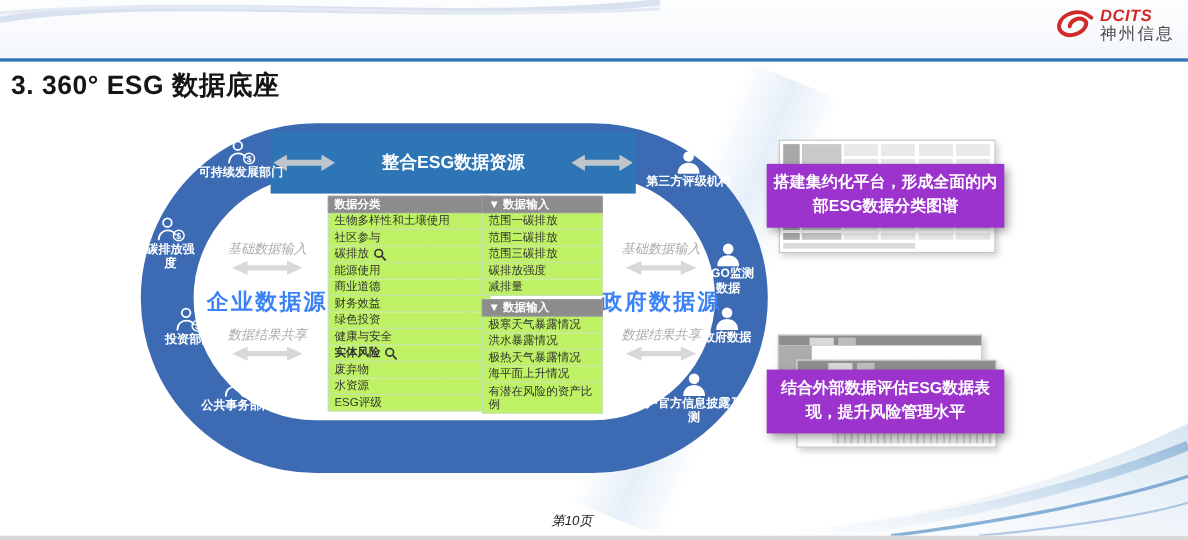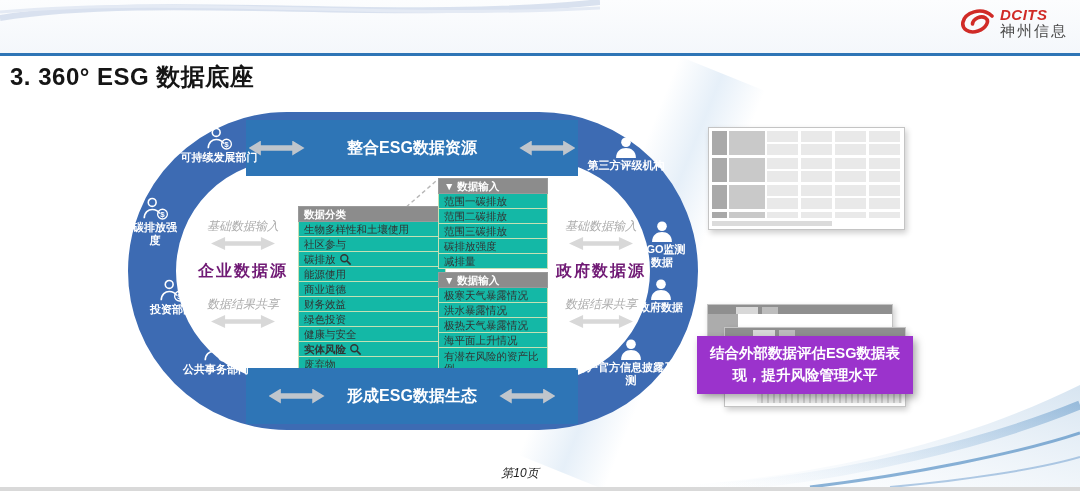--- a/index.html
+++ b/index.html
@@ -40,31 +40,31 @@
             clip-path:polygon(0 50%,22% 0,22% 32%,78% 32%,78% 0,100% 50%,78% 100%,78% 68%,22% 68%,22% 100%); }
   .flow-arrow { background:#D8D8D8; width:64px; height:13px; margin:2px auto 0 auto;
             clip-path:polygon(0 50%,22% 0,22% 32%,78% 32%,78% 0,100% 50%,78% 100%,78% 68%,22% 68%,22% 100%); }
 
   .stake { position:absolute; z-index:5; display:flex; flex-direction:column; align-items:center;
            color:#fff; font-weight:bold; font-size:11px; text-align:center; line-height:1.2; }
   .stake .lbl { display:block; }
 
   .flow-label { position:absolute; width:90px; text-align:center; font-size:12px; font-style:italic;
                 color:#ABABAB; z-index:2; }
-  .source-label { position:absolute; width:110px; text-align:center; font-size:16px; font-weight:bold;
-                  color:#701a75; letter-spacing:2px; z-index:2; }
+  .source-label { position:absolute; width:110px; text-align:right; font-size:20px; font-weight:bold;
+                  color:#3b82f6; letter-spacing:2px; z-index:2; }
 
   
   .tbl { position:absolute; z-index:3; font-size:10.5px; }
-  .tbl-cat  { left:170px; top:66px; width:148px;margin-top:28px; }
+  .tbl-cat  { left:170px; top:66px; width:148px; }
   .tbl-in1  { left:310px; top:66px; width:110px; }
   .tbl-in2  { left:310px; top:160px; width:110px; }
   .thead { height:16px; line-height:14px; background:#8C8C8C; border:1px solid #9A9A9A;
            color:#fff; font-weight:bold; padding-left:5px; }
-  .trow { height:15px; line-height:13px; background:#14b8a6; border:1px solid #C5E0B4; border-top:none;
+  .trow { height:15px; line-height:13px; background:#bef264; border:1px solid #C5E0B4; border-top:none;
           padding-left:5px; color:#333; display:flex; align-items:center; gap:3px; white-space:nowrap; }
   .trow.bold { font-weight:bold; }
   .trow.tall { height:28px; white-space:normal; line-height:12px; align-items:flex-start; padding-top:2px; display:block; }
   .connectors { position:absolute; inset:0; z-index:2; }
 
   
   .sheet { position:absolute; background:#fff; border:1px solid #C4C4C4;
            box-shadow:2px 3px 6px rgba(0,0,0,.2); z-index:1; }
   .sheet1 { left:708px; top:127px; width:197px; height:103px; }
   .s1-c1 { position:absolute; left:3px; top:3px; bottom:11px; width:15px;
@@ -134,25 +134,20 @@
   <div class="header-rule"></div>
 
   <div class="diagram">
     <div class="ring"></div>
 
     <div class="banner top">
       <div class="darrow"></div>
       <span>整合ESG数据资源</span>
       <div class="darrow"></div>
     </div>
-    <div class="banner bottom">
-      <div class="darrow"></div>
-      <span>形成ESG数据生态</span>
-      <div class="darrow"></div>
-    </div>
 
     <div class="stake" style="left:35px; top:14px; width:112px;">
       <svg width="30" height="25" viewBox="0 0 32 26">
         <circle cx="13" cy="6.5" r="4.2" fill="none" stroke="#fff" stroke-width="1.7"></circle>
         <path d="M4.5 23.5 C4.5 17 9 14 13 14 C16 14 19.5 15.5 21 18.5" fill="none" stroke="#fff" stroke-width="1.7"></path>
         <circle cx="24" cy="19" r="5.2" fill="none" stroke="#fff" stroke-width="1.4"></circle>
         <text x="24" y="22" text-anchor="middle" font-size="8.5" fill="#fff" font-weight="bold">$</text>
       </svg>
       <span class="lbl">可持续发展部门</span>
     </div>
@@ -324,20 +319,23 @@
       <div class="trow tall"><span>有潜在风险的资产比例</span></div>
     </div>
   </div>
 
   <div class="sheet sheet1">
     <div class="s1-c1"></div>
     <div class="s1-c2"></div>
     <div class="s1-grid"></div>
     <div class="s1-foot"></div>
   </div>
+  <div class="callout c1">
+    <span>搭建集约化平台，形成全面的内部ESG数据分类图谱</span>
+  </div>
 
   <div class="sheet sheetB">
     <div class="sh-head"></div>
     <div class="sh-tab1"></div>
     <div class="sh-tab2"></div>
     <div class="sh-side"></div>
     <div class="sh-cols"></div>
   </div>
   <div class="sheet sheetF">
     <div class="sh-head"></div>

